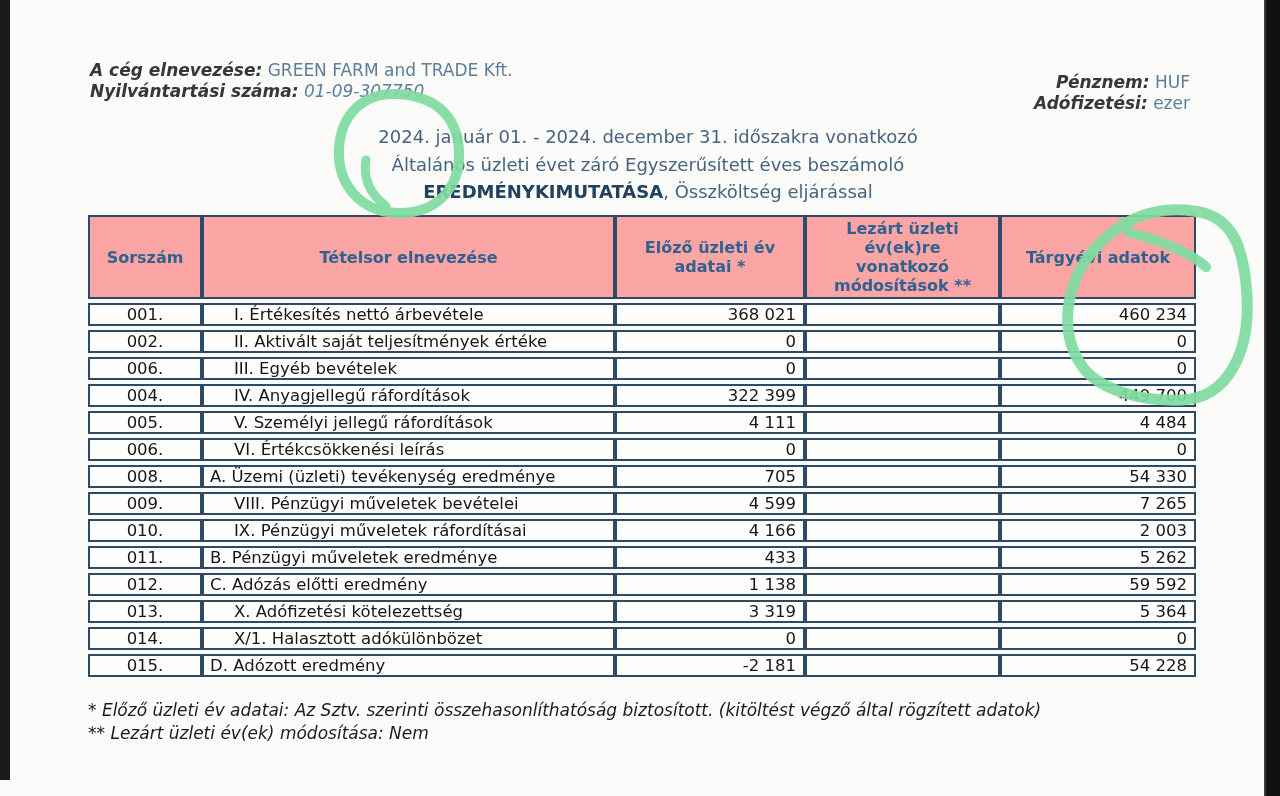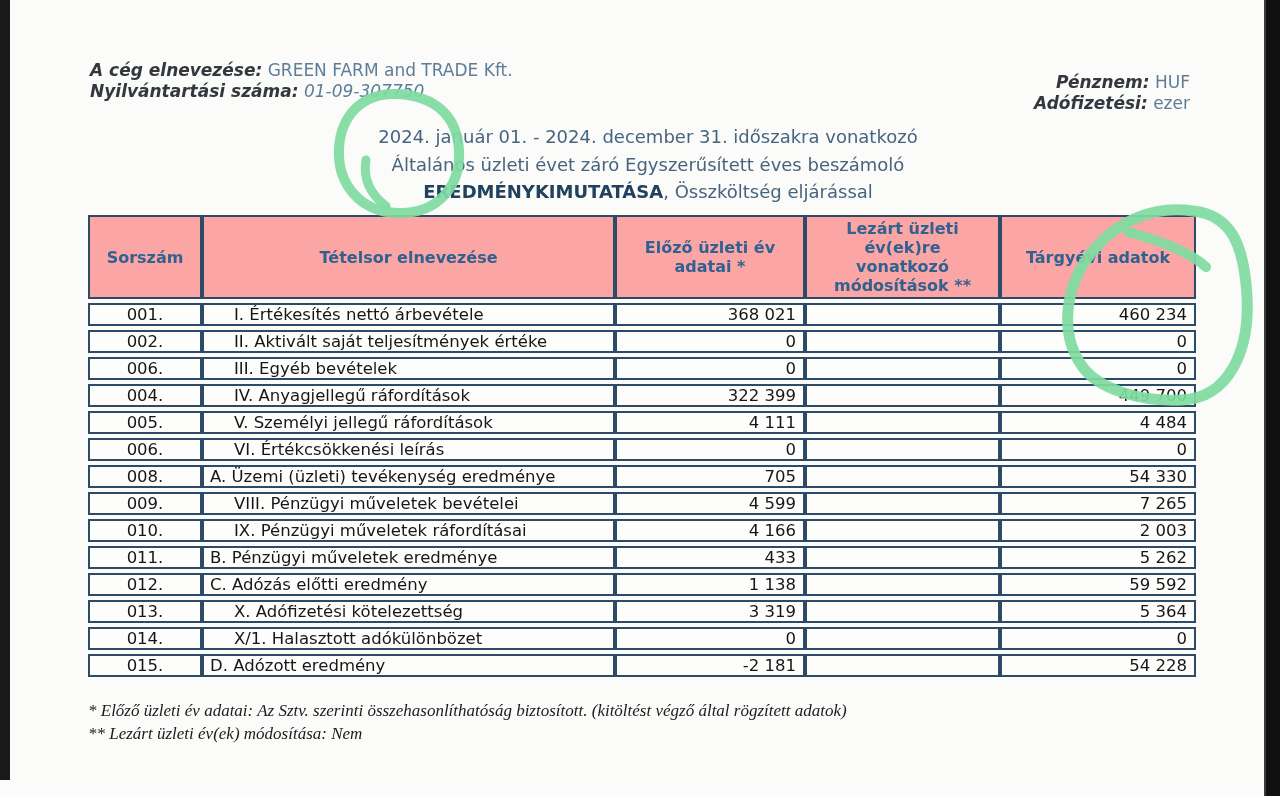--- a/index.html
+++ b/index.html
@@ -37,21 +37,21 @@
     background:#fdfdfc; height:23px; font-size:16.5px; color:#161616;
     vertical-align:middle; padding:0 6px;
   }
   td.serial { text-align:center; padding:0; }
   td.name   { padding-left:6px; white-space:nowrap; overflow:hidden; }
   td.name.indent { padding-left:30px; }
   td.num    { text-align:right; padding-right:7px; white-space:nowrap; }
 
   
   .footnotes { position:absolute; left:88px; top:699px; font-style:italic; font-size:17px;
-               line-height:23px; color:#1c1c1c; white-space:nowrap;font-family:Liberation Serif, serif; }
+               line-height:23px; color:#1c1c1c; white-space:nowrap; }
 
   
   svg.annot { position:absolute; left:0; top:0; pointer-events:none; }
   .green-stroke { fill:none; stroke-linecap:round; stroke-linejoin:round; opacity:0.92; }
 </style>
 </head>
 <body>
 
 <div class="stage">
 

